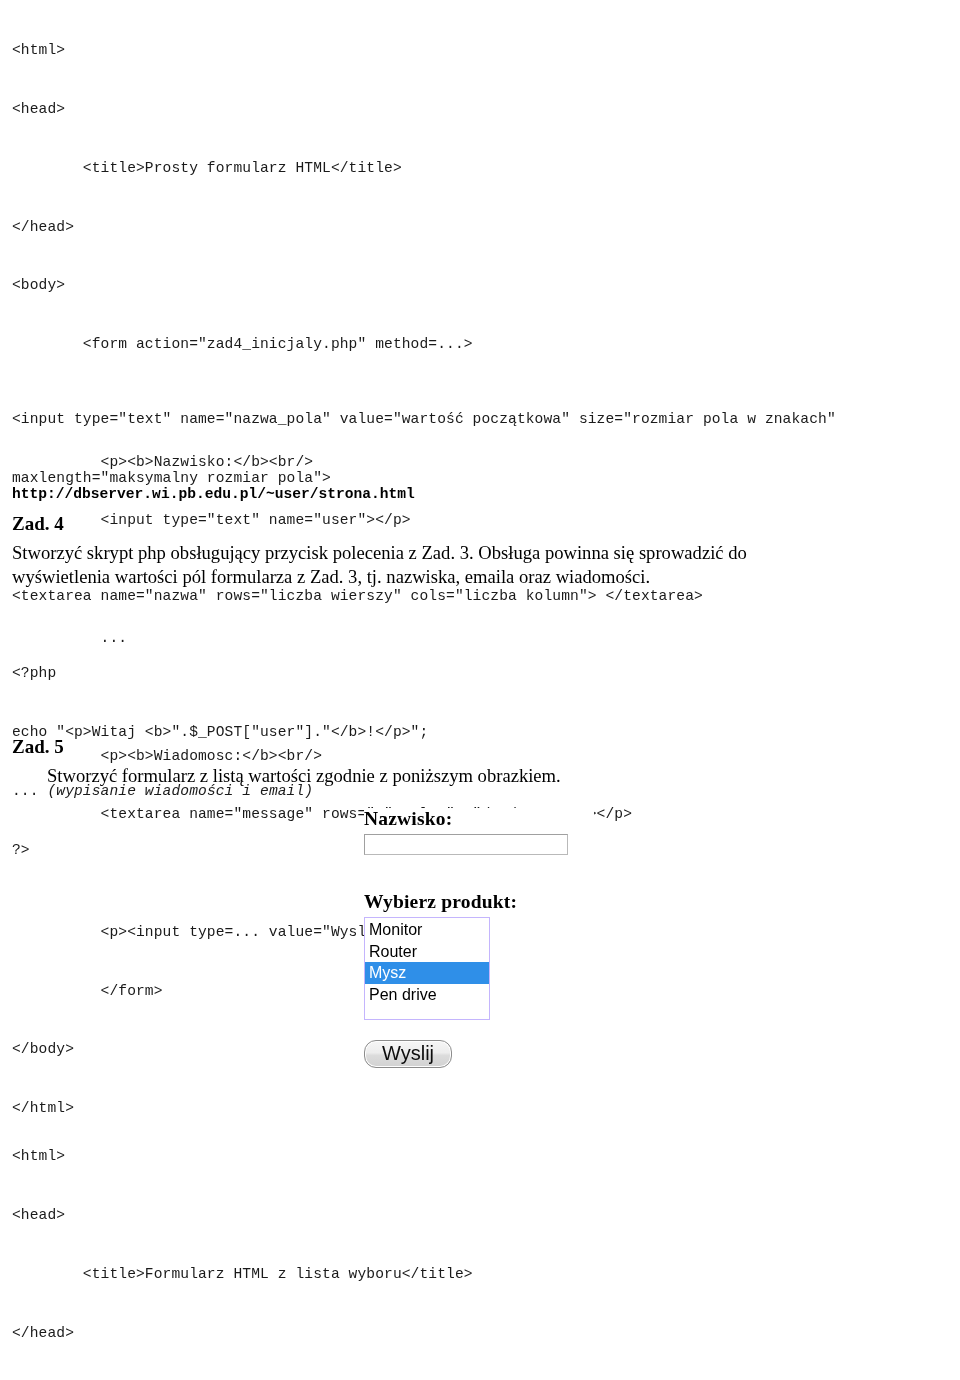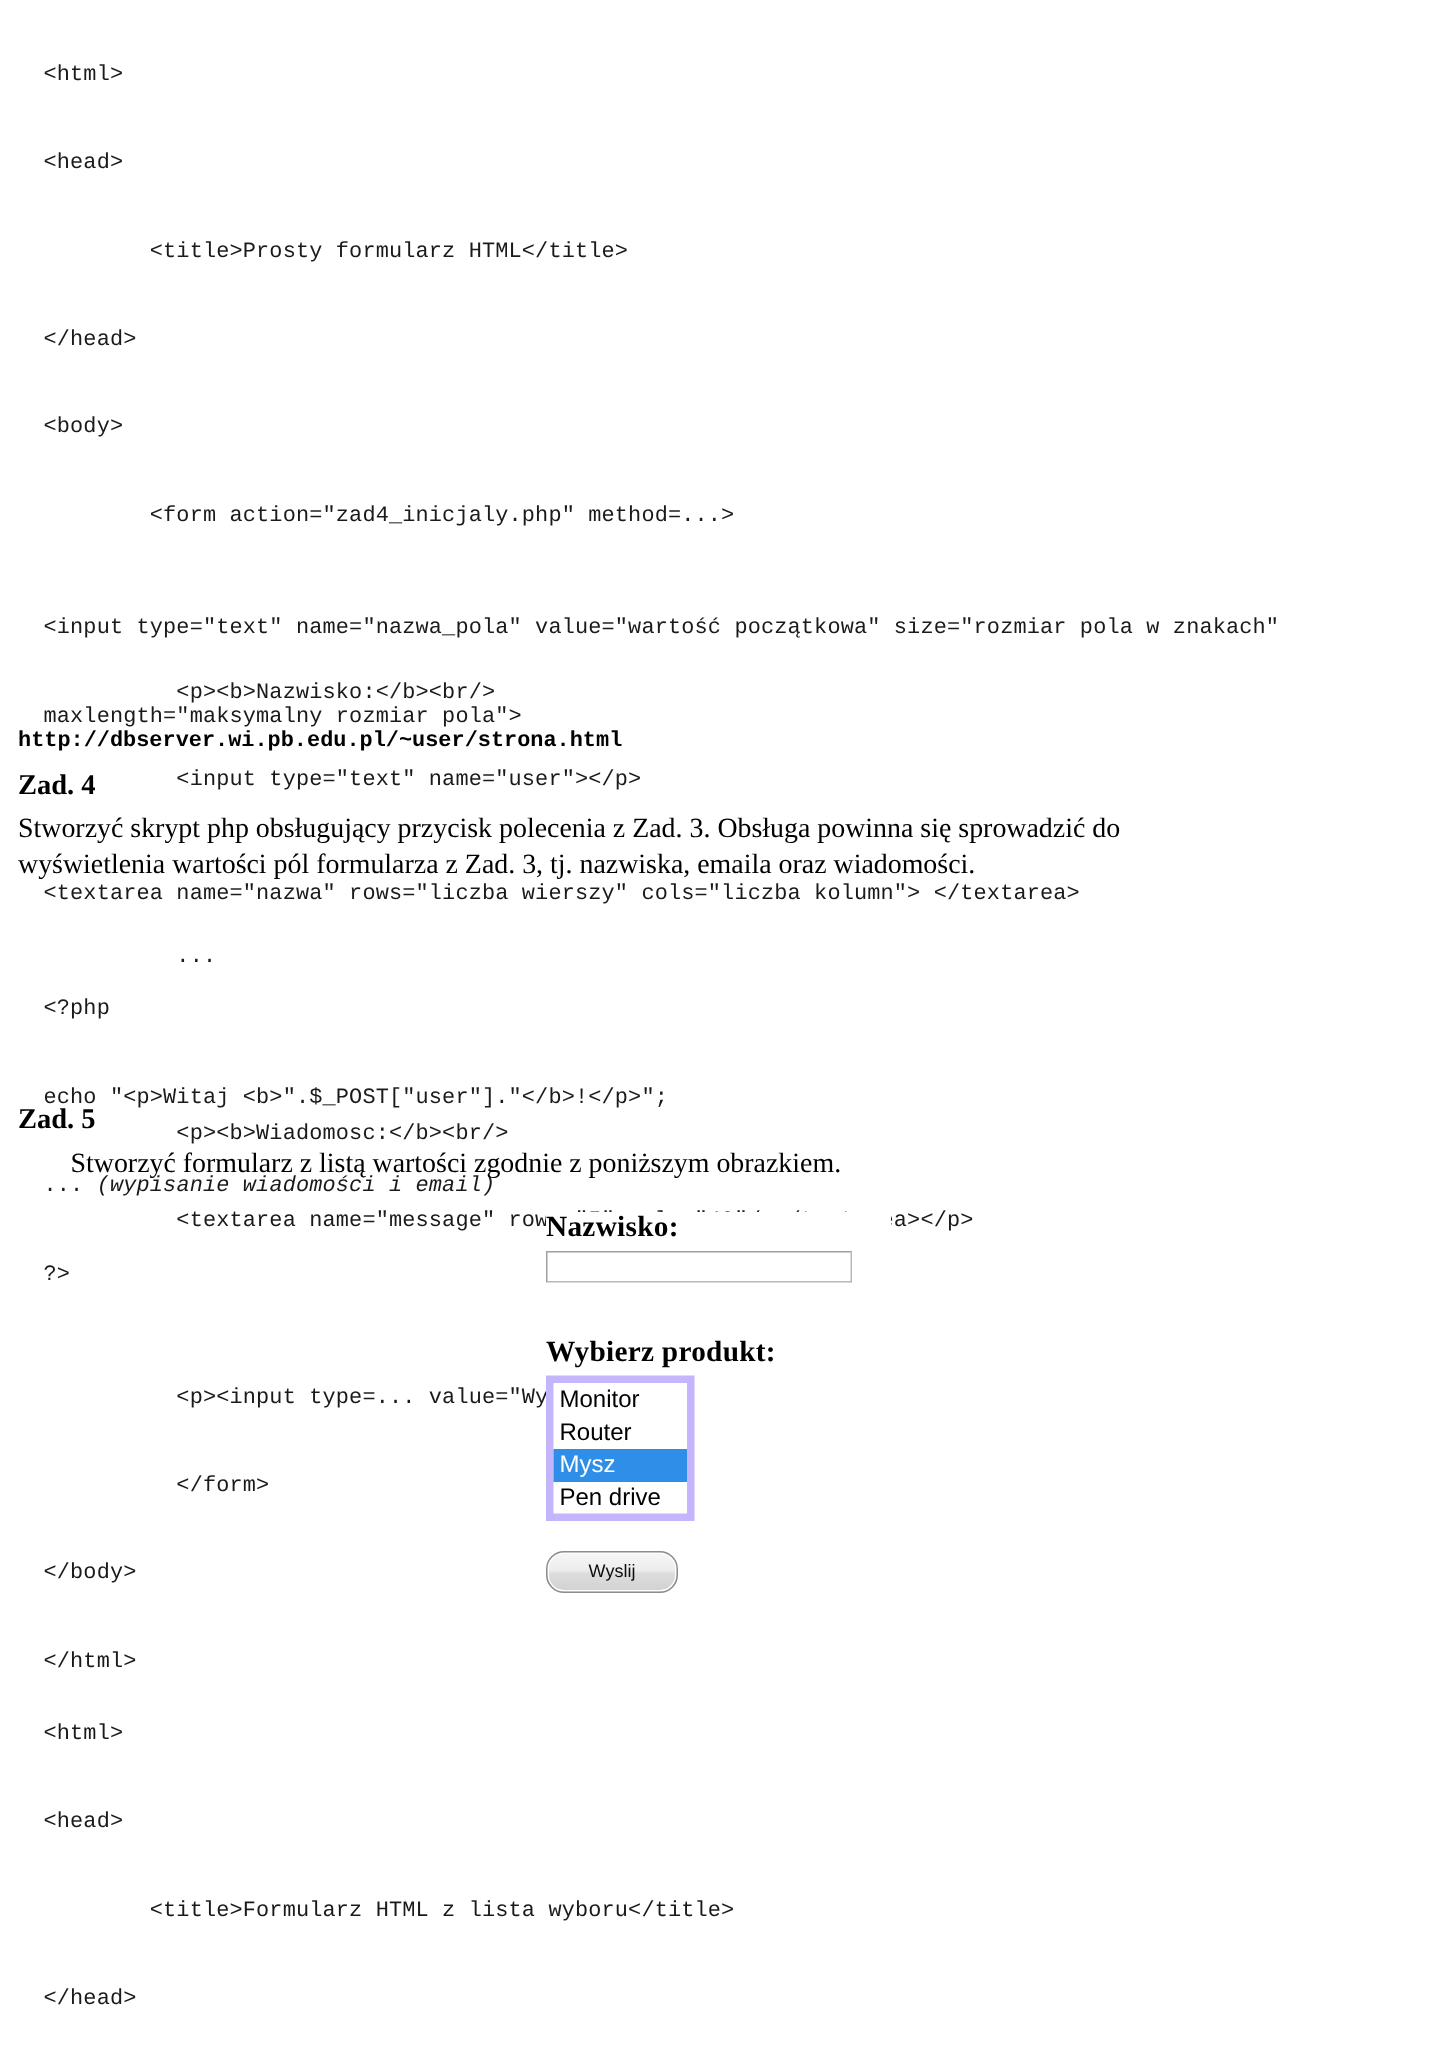--- a/index.html
+++ b/index.html
@@ -26,21 +26,21 @@
 
   
   .code {
     font-family: "Liberation Mono", "DejaVu Sans Mono", monospace;
     font-size: 14.6px;
     line-height: 19.6px;
     white-space: pre;
     color: #1a1a1a;
     letter-spacing: 0.1px;
   }
-  .code .ln { display: block; min-height: 19.6px; margin-left: 17px; }
+  .code .ln { display: block; min-height: 19.6px; }
   .code .ln.blank { color: transparent; }
 
   .code-bold {
     font-family: "Liberation Mono", "DejaVu Sans Mono", monospace;
     font-weight: bold;
     font-size: 14.6px;
     line-height: 19.6px;
     white-space: pre;
     color: #000;
   }
@@ -98,46 +98,46 @@
     border: 1px solid #b9b9b9;
     border-top-color: #a0a0a0;
     border-left-color: #a0a0a0;
     background: #ffffff;
     display: block;
   }
   .fs-gap-a { height: 36px; }
   .fs-gap-b { height: 20px; }
 
   .fs-listbox {
-    width: 99px;
+    width: 126px;
     box-sizing: border-box;
-    border: 5px solid #c4b5fd;
-    background: #ffffff;
-    padding: 1px 0 0 0;
+    border: 1px solid #c4b5fd;
+    background: #ffffff;
+    padding: 1px 0 14px 0;
   }
   .fs-option {
     font-family: "Liberation Sans", sans-serif;
     font-size: 16px;
     line-height: 21.5px;
     padding: 0 2px 0 4px;
     color: #000;
     white-space: nowrap;
   }
   .fs-option.sel {
     background: #2f8fe8;
     color: #ffffff;
   }
 
   .fs-button {
     display: inline-block;
     min-width: 66px;
     padding: 3px 10px 4px 10px;
     text-align: center;
     font-family: "Liberation Sans", sans-serif;
-    font-size: 12px;
+    font-size: 20px;
     line-height: 19px;
     color: #0d0d0d;
     background: linear-gradient(180deg, #f6f6f6 0%, #ededed 45%, #dcdcdc 55%, #d2d2d2 100%);
     border: 1px solid #8c8c8c;
     border-radius: 12px;
     box-shadow: inset 0 0 0 1px #fdfdfd;
   }
 
   
   .footer-text {

